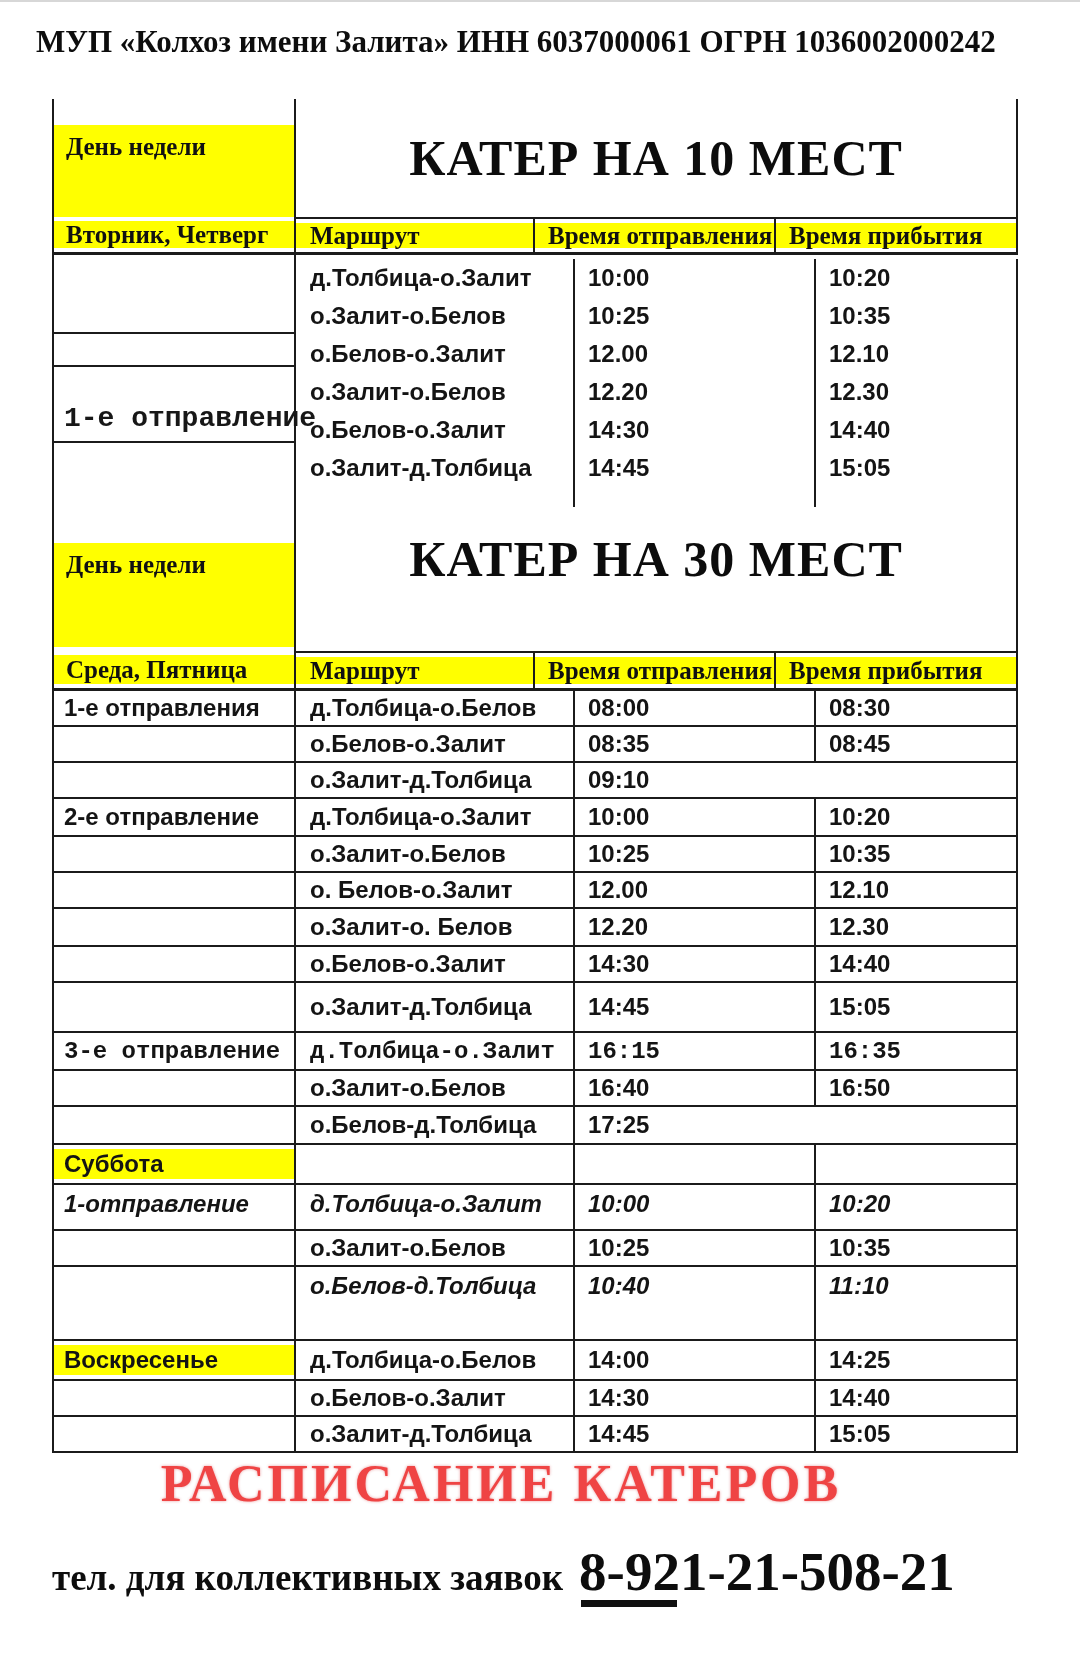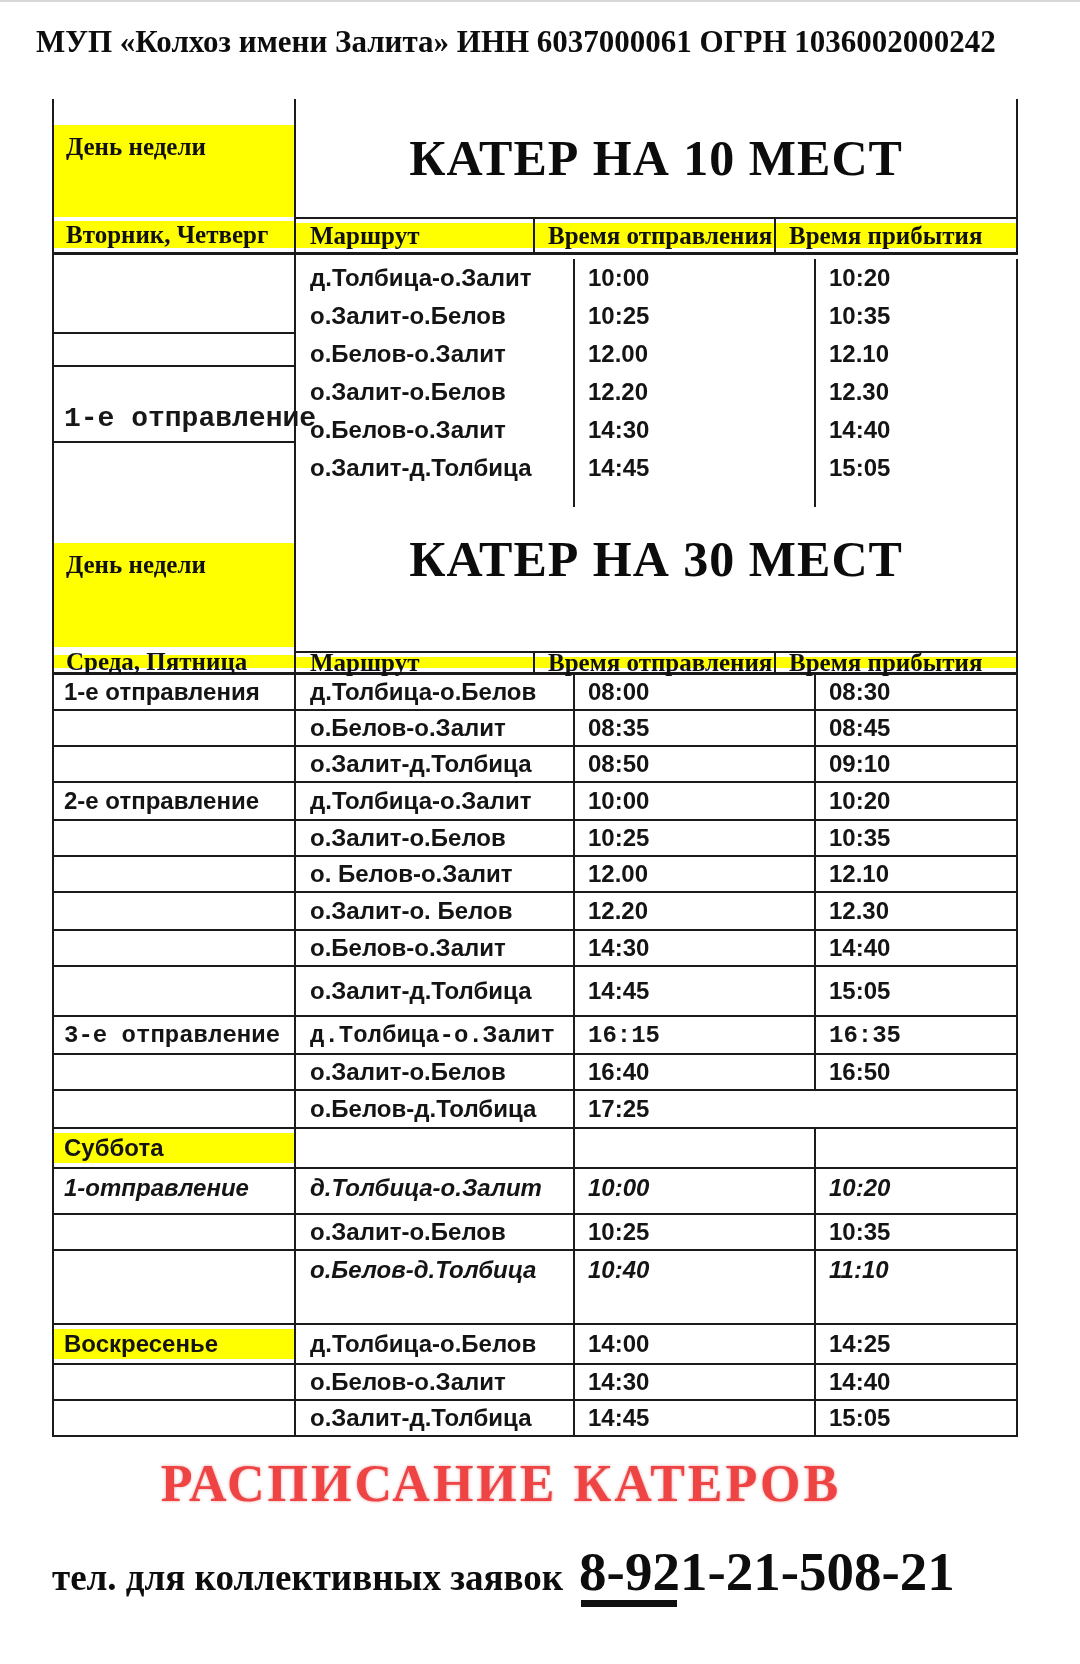--- a/index.html
+++ b/index.html
@@ -55,21 +55,21 @@
   
   .hl-band{
     background:linear-gradient(to bottom,
       #ffffff 0px,#ffffff 4px,
       var(--yl) 4px,var(--yl) calc(100% - 4px),
       #ffffff calc(100% - 4px),#ffffff 100%);
   }
 
   
   .head-row{display:flex;height:38px;border-bottom:3px solid var(--bd);}
-  .head-row2{display:flex;height:24px;border-bottom:3px solid var(--bd);}
+  .head-row2{display:flex;height:40px;border-bottom:3px solid var(--bd);}
   .hcell{
     display:flex;align-items:center;
     font-family:"Liberation Serif","DejaVu Serif",serif;
     font-weight:bold;font-size:25px;color:#111;
     border-right:2px solid var(--bd);
   }
   .hcell.day{width:244px;border-left:2px solid var(--bd);padding-left:12px;}
   .hcell.route{width:239px;padding-left:14px;border-top:2px solid var(--bd);}
   .hcell.dep{width:241px;padding-left:13px;border-top:2px solid var(--bd);}
   .hcell.arr{flex:1;padding-left:13px;border-top:2px solid var(--bd);}
@@ -230,21 +230,20 @@
   </div>
           <div class="s2-row">
     <div class="cell day"></div>
     <div class="cell route">о.Белов-о.Залит</div>
     <div class="cell dep">08:35</div>
     <div class="cell arr">08:45</div>
   </div>
           <div class="s2-row">
     <div class="cell day"></div>
     <div class="cell route">о.Залит-д.Толбица</div>
-    <div class="cell dep">08:50</div>
     <div class="cell arr">09:10</div>
   </div>
           <div class="s2-row" style="height: 38px;">
     <div class="cell day">2-е отправление</div>
     <div class="cell route">д.Толбица-о.Залит</div>
     <div class="cell dep">10:00</div>
     <div class="cell arr">10:20</div>
   </div>
           <div class="s2-row">
     <div class="cell day"></div>

